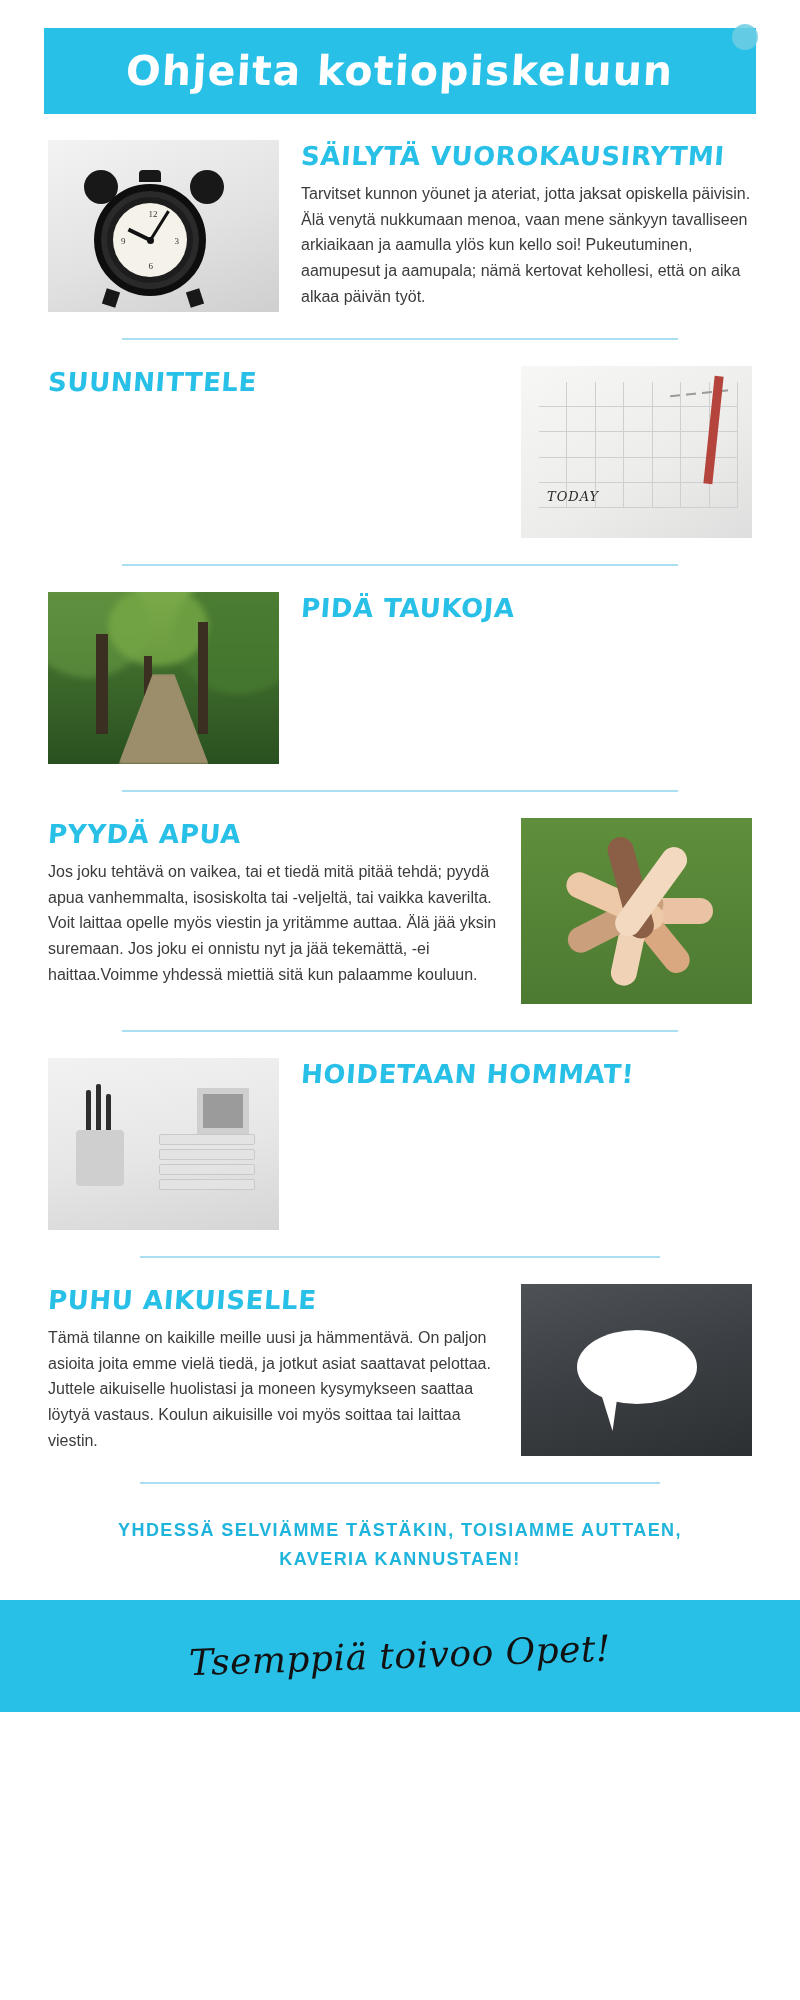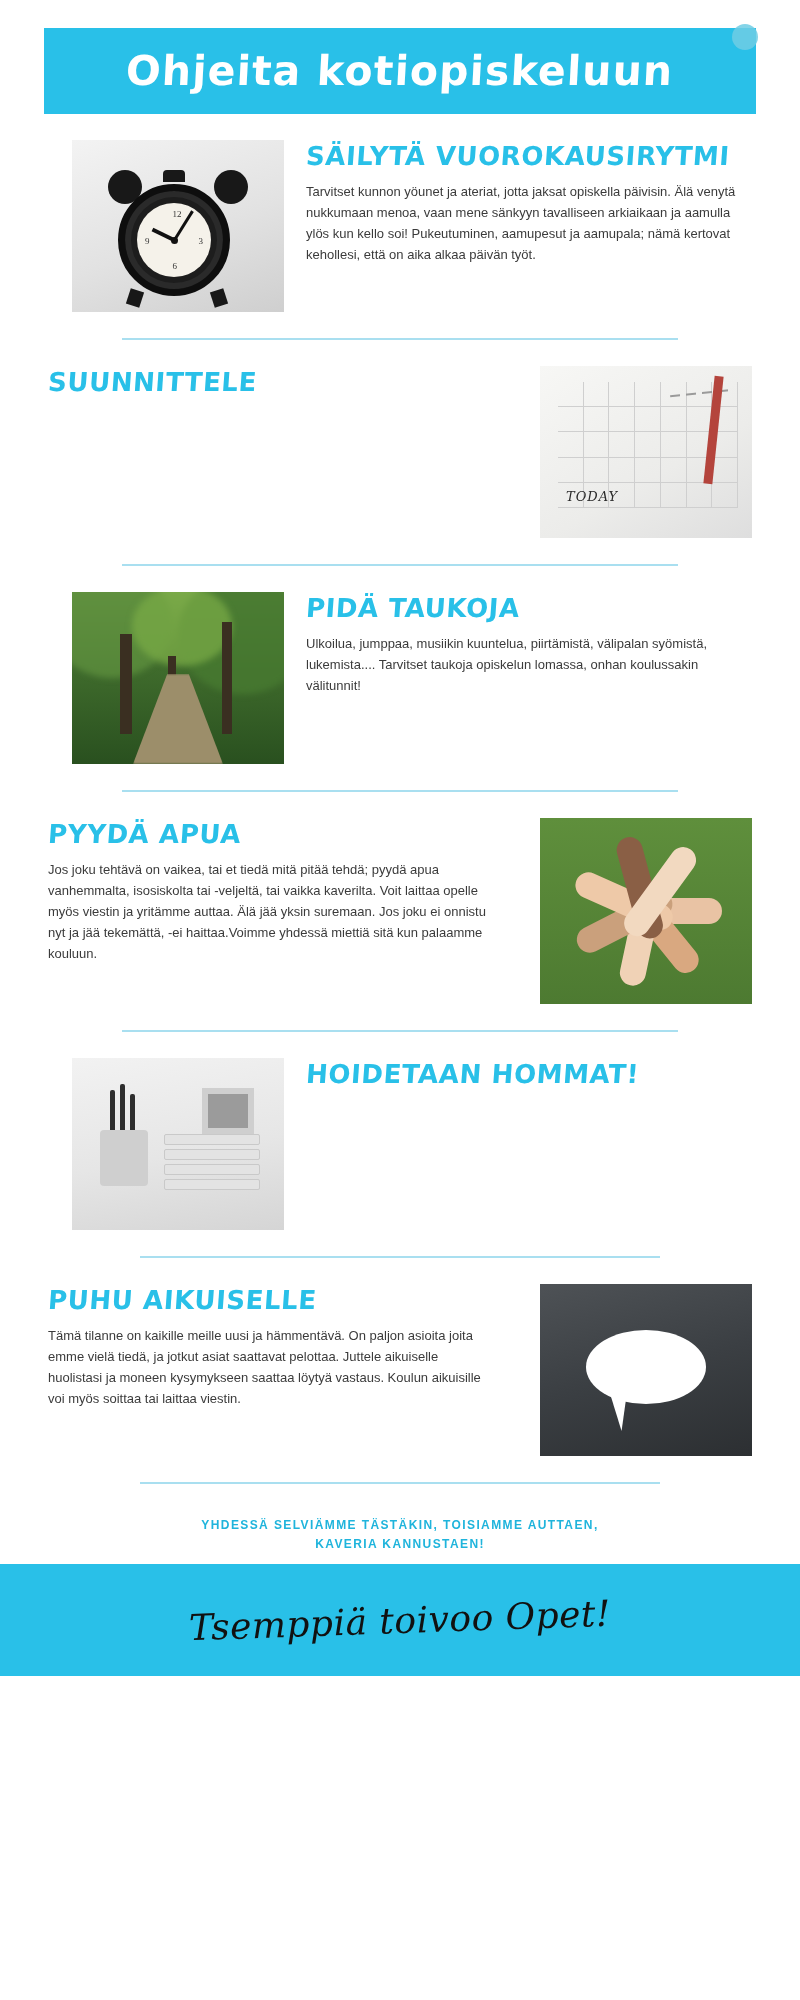--- a/index.html
+++ b/index.html
@@ -61,66 +61,65 @@
   .section {
     display: flex;
     gap: 22px;
     padding: 0 48px;
     align-items: flex-start;
   }
   .section.reverse { flex-direction: row-reverse; }
 
   .sec-media {
     flex: 0 0 auto;
-    width: 212px;
+    width: 231px;
     height: 172px;
     overflow: hidden;
     background: #d9d9d9;
     position: relative;
-    margin-left: 24px;
   }
   .sec-media.tall { height: 186px; }
   .sec-body {
     flex: 1 1 auto;
     padding-top: 2px;
   }
   .sec-title {
     font-family: "DejaVu Sans", sans-serif;
     color: #29c0e8;
     font-size: 26px;
     font-weight: bold;
     letter-spacing: .6px;
     transform: skewX(-4deg);
     margin-bottom: 10px;
     line-height: 1.1;
   }
   .sec-text {
-    font-size: 13px;
+    font-size: 16px;
     line-height: 1.62;
     color: #3b3b3b;
   }
 
   
   .divider {
     width: 556px;
     height: 2px;
     background: #a9dff0;
     margin: 26px auto;
   }
   .divider.narrow { width: 520px; }
 
   
   .footer-note {
     text-align: center;
     color: #1fb4dc;
-    font-size: 12px;
+    font-size: 18px;
     font-weight: bold;
     letter-spacing: 1.4px;
     line-height: 1.6;
-    padding: 6px 90px 10px 90px;
+    padding: 6px 90px 26px 90px;
   }
   .footer-band {
     background: #29c0e8;
     height: 112px;
     display: flex;
     align-items: center;
     justify-content: center;
   }
   .footer-script {
     font-family: "DejaVu Serif", serif;
@@ -321,21 +320,20 @@
       <div class="canopy" style="left:-20px;top:-24px;width:120px;height:110px;"></div>
       <div class="canopy" style="right:-24px;top:-18px;width:130px;height:120px;background:rgba(70,120,48,.9);"></div>
       <div class="canopy" style="left:60px;top:-6px;width:100px;height:80px;background:rgba(120,170,70,.75);"></div>
       <div class="tree" style="left:48px;height:100px;"></div>
       <div class="tree" style="left:150px;height:112px;width:10px;"></div>
       <div class="tree" style="left:96px;height:78px;width:8px;"></div>
       <div class="forest-path"></div>
     </div>
     <div class="sec-body">
       <div class="sec-title">PIDÄ TAUKOJA</div>
-      <div class="sec-text">Ulkoilua, jumppaa, musiikin kuuntelua, piirtämistä, välipalan syömistä, lukemista.... Tarvitset taukoja opiskelun lomassa, onhan koulussakin välitunnit!</div>
     </div>
   </div>
 
   <div class="divider"></div>
 
   <div class="section reverse">
     <div class="sec-media tall img-hands">
       <div class="hand-ring">
         <div class="hand-seg" style="transform:rotate(0deg) translateX(24px);background:#e9c3a4;"></div>
         <div class="hand-seg" style="transform:rotate(51deg) translateX(24px);background:#d9a880;"></div>

